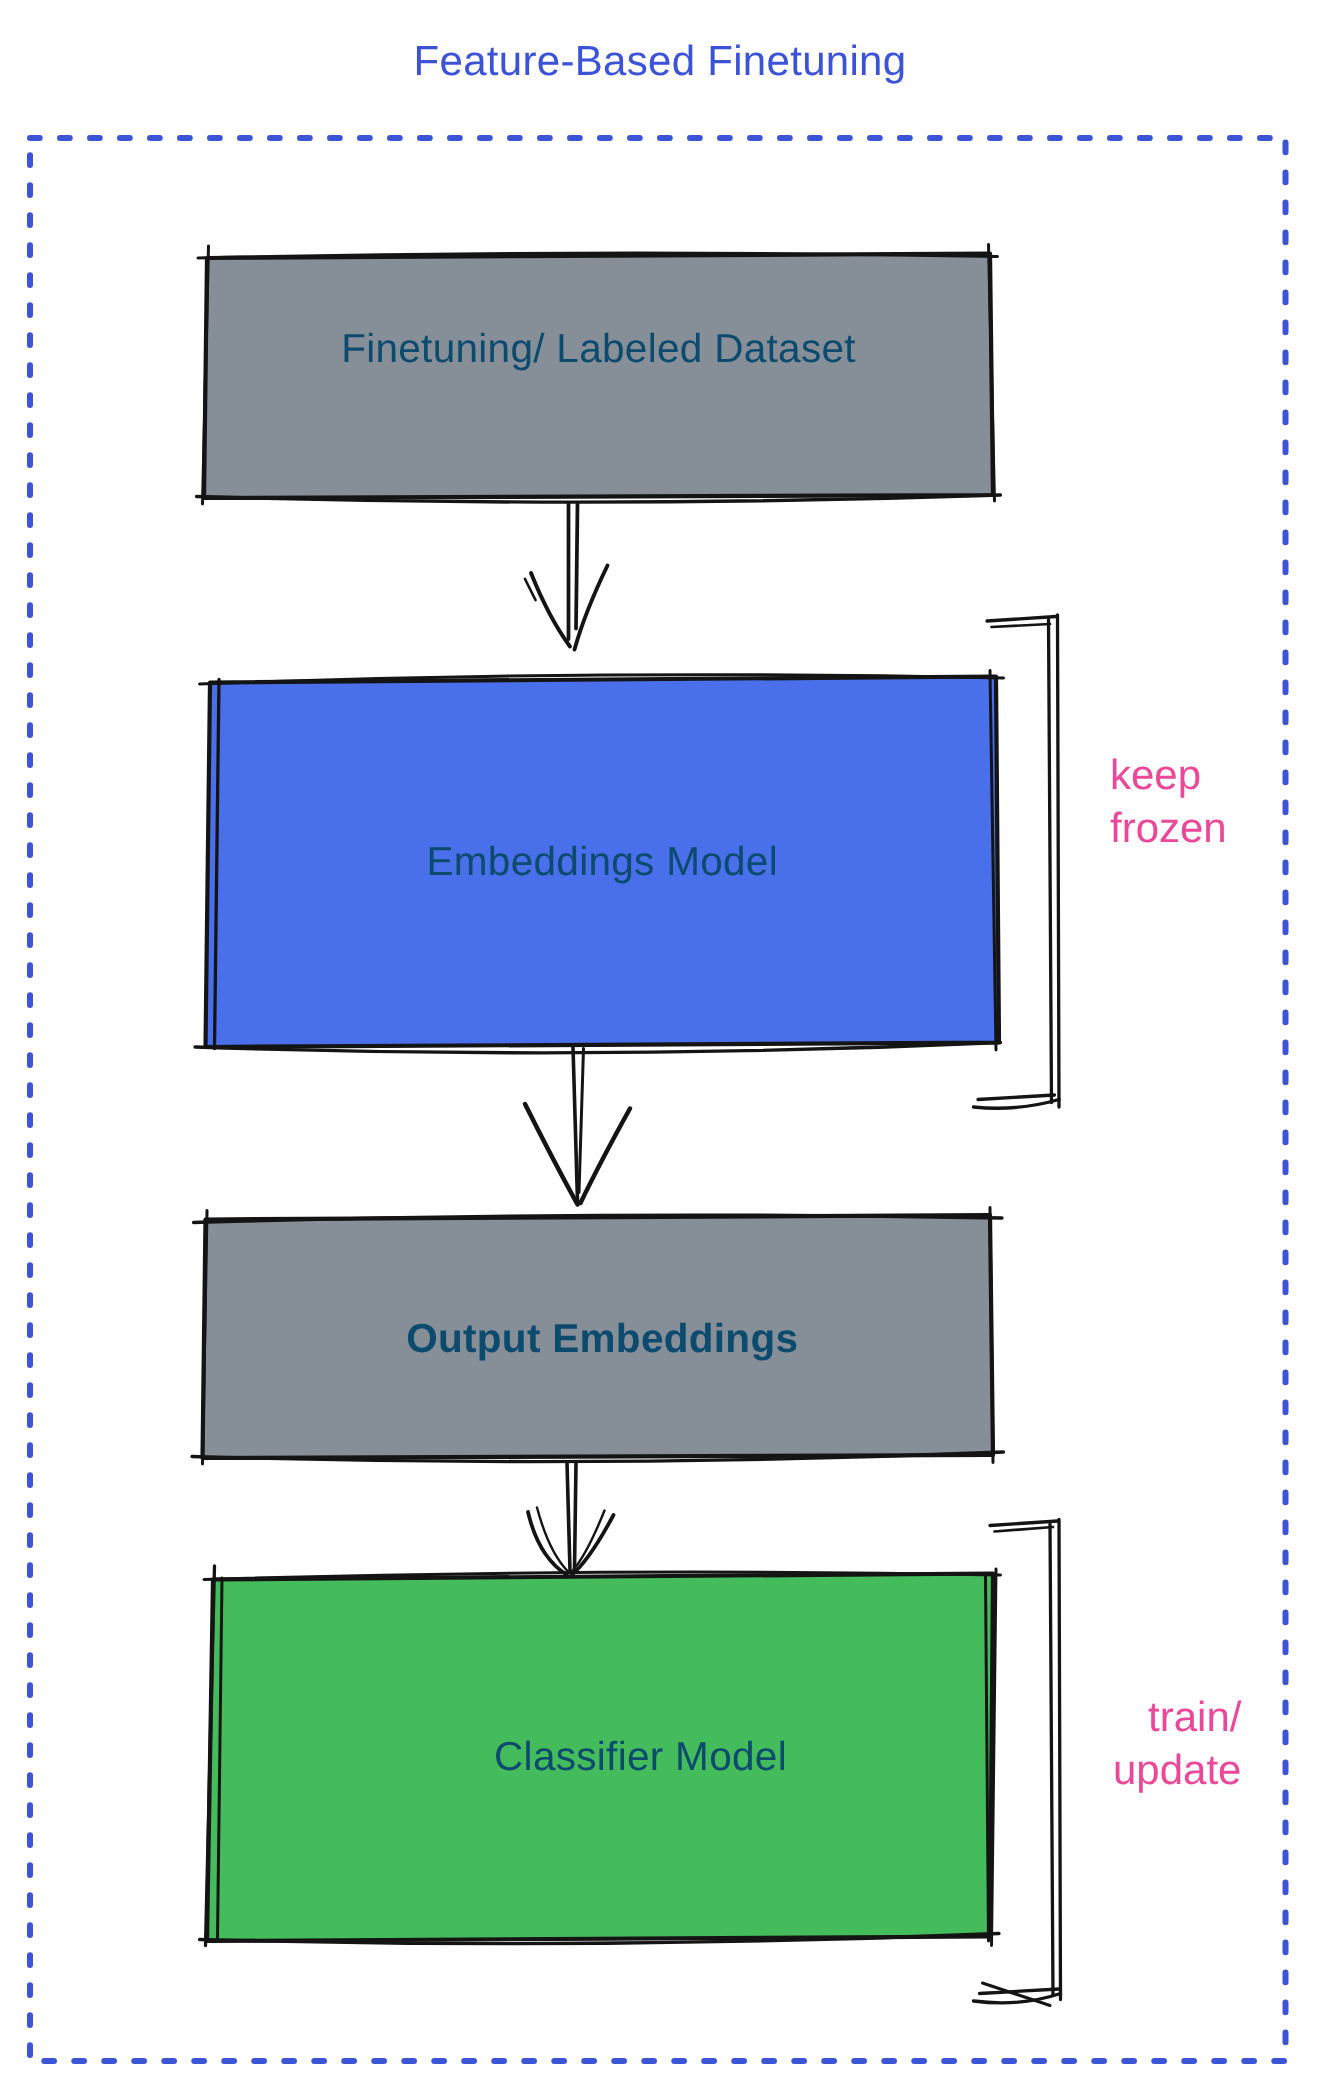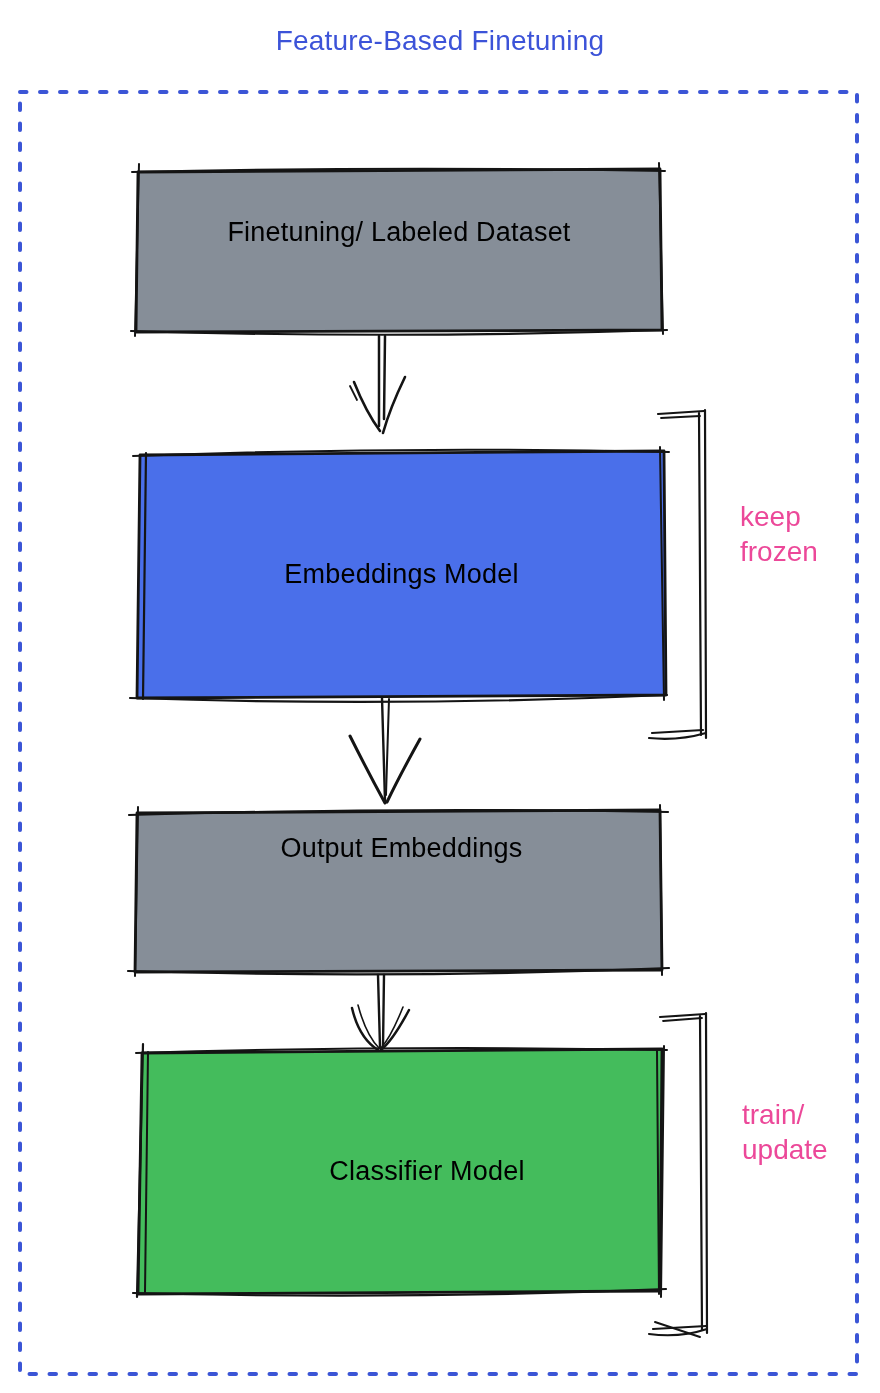--- a/index.html
+++ b/index.html
@@ -33,36 +33,36 @@
     line-height: 32px;
     font-weight: 400;
     color: #3c53d8;
     letter-spacing: 0.2px;
   }
   .box-label {
     position: absolute;
     text-align: center;
     font-size: 27px;
     line-height: 33px;
-    color: #000000;
+    color: #0c4a6e;
     letter-spacing: 0.2px;
   }
   .label-dataset    { left: 136px; top: 216px;  width: 526px; }
   .label-pretrained { left: 138px; top: 558px;  width: 527px; }
-  .label-embeddings { left: 135px; top: 832px;  width: 533px; }
+  .label-embeddings { left: 135px; top: 876px;  width: 533px; font-weight: bold; }
   .label-classifier { left: 140px; top: 1155px; width: 574px; }
   .annotation {
     position: absolute;
     font-size: 28px;
     line-height: 35px;
     color: #ec4899;
     text-align: left;
   }
   .annotation-keep-frozen  { left: 740px; top: 499px; }
-  .annotation-train-update { left: 742px; top: 1097px; }
+  .annotation-train-update { left: 742px; top: 1127px; text-align: right; }
   .ink { stroke: #141414; fill: none; stroke-linecap: round; stroke-linejoin: round; }
 </style>
 </head>
 <body>
 
 <div class="canvas">
 
   <div class="title">Feature-Based Finetuning</div>
 
   <svg class="sketch-layer" width="880" height="1393" viewBox="0 0 880 1393">

